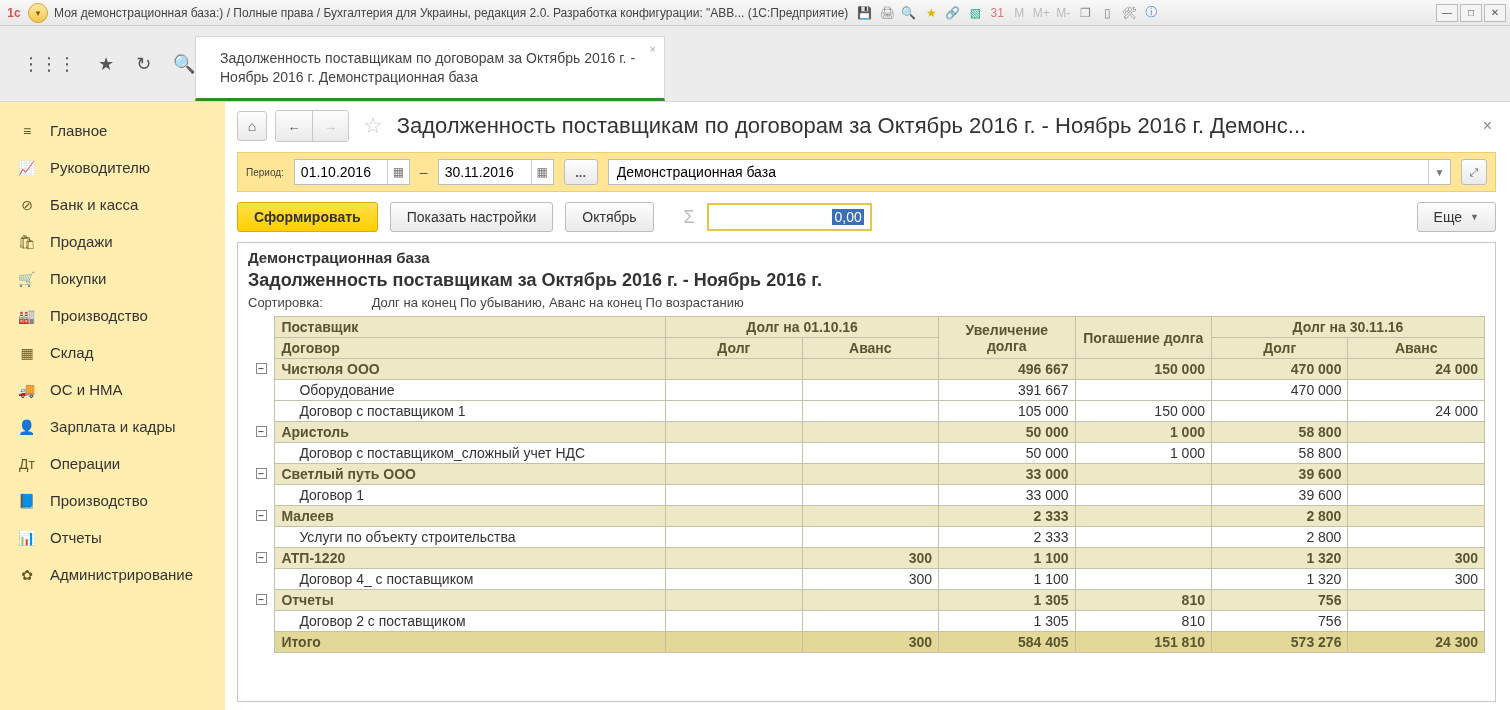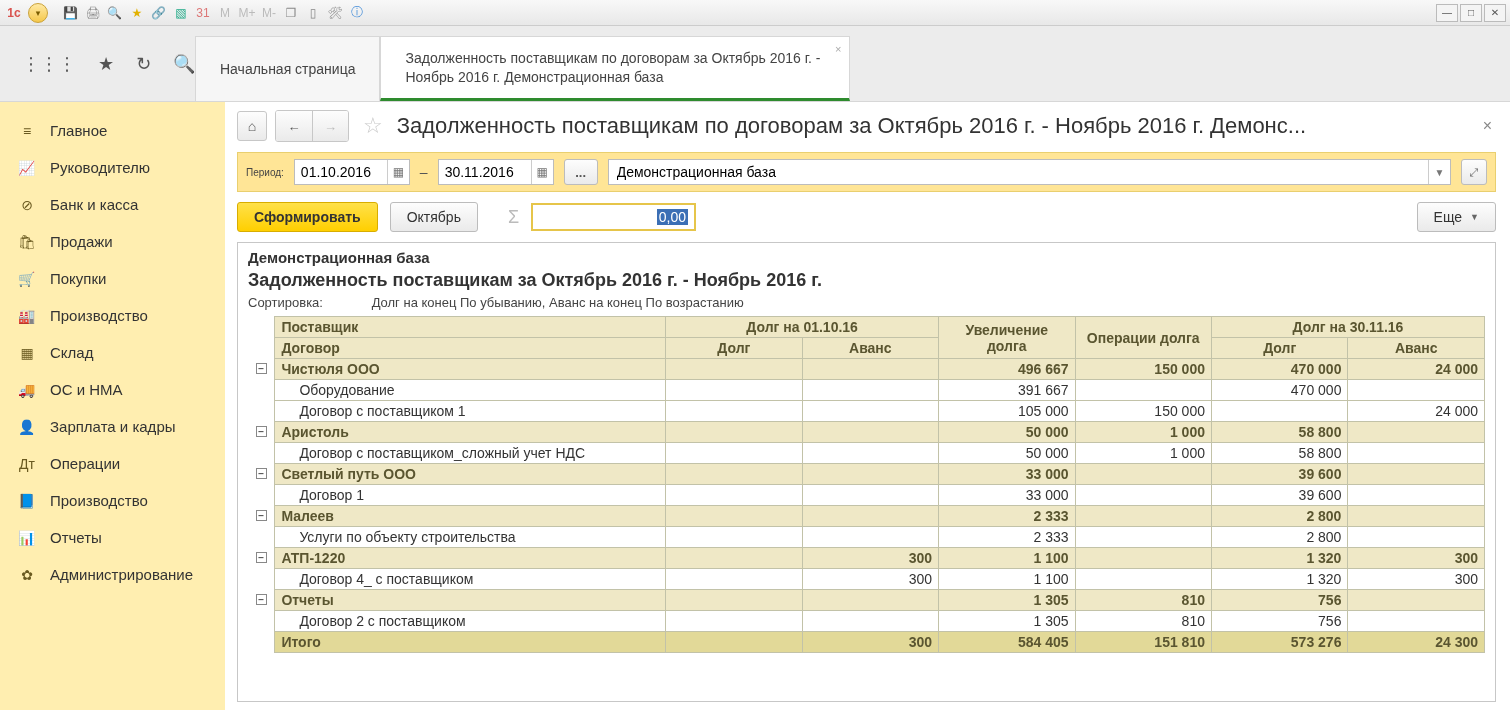--- a/index.html
+++ b/index.html
@@ -91,20 +91,21 @@
 .report-wrap::-webkit-scrollbar { width:16px; height:16px;}
 .report-wrap::-webkit-scrollbar-thumb { background:#c9c9c9; border:3px solid #f0f0f0; border-radius:8px;}
 .report-wrap::-webkit-scrollbar-track { background:#f0f0f0;}
 </style>
 </head>
 <body>
 
 <div class="titlebar">
   <span class="logo">1c</span>
   <span class="nav-circle">▾</span>
+  <span class="title-text">Моя демонстрационная база:) / Полные права / Бухгалтерия для Украины, редакция 2.0. Разработка конфигурации: "АВВ...  (1С:Предприятие)</span>
   <span class="tb-icons">
     <span class="tb-icon">💾</span>
     <span class="tb-icon">🖨</span>
     <span class="tb-icon">🔍</span>
     <span class="tb-icon" style="color:#e2b100">★</span>
     <span class="tb-icon">🔗</span>
     <span class="tb-icon" style="color:#2a8">▧</span>
     <span class="tb-icon" style="color:#d77">31</span>
     <span class="tb-icon" style="color:#bbb">M</span>
     <span class="tb-icon" style="color:#bbb">M+</span>
@@ -120,23 +121,20 @@
   <span class="win-btn">✕</span>
 </div>
 
 <div class="tabstrip">
   <div class="leftpad">
     <span class="ticon">⋮⋮⋮</span>
     <span class="ticon">★</span>
     <span class="ticon">↻</span>
     <span class="ticon">🔍</span>
   </div>
-  <div class="tab">
-    <div class="tab-text">Начальная страница</div>
-  </div>
   <div class="tab active" style="max-width:470px;">
     <div class="tab-text">Задолженность поставщикам по договорам за Октябрь 2016 г. - Ноябрь 2016 г. Демонстрационная база</div>
     <span class="close-x">×</span>
   </div>
 </div>
 
 <div class="main">
 
   <div class="sidebar" id="sidebar">
       <div class="item">
@@ -220,20 +218,23 @@
       <div class="org-input">
         <input value="Демонстрационная база" style="">
         <span class="dd">▼</span>
       </div>
       <div class="expand-btn">⤢</div>
     </div>
 
     <div class="actionbar">
       <div class="btn primary">
           <span>Сформировать</span>
+        </div>
+      <div class="btn">
+          <span>Показать настройки</span>
         </div>
       <div class="btn">
           <span>Октябрь</span>
         </div>
       <span class="sigma">Σ</span>
       <div class="sum-box">
           <span>0,00</span>
         </div>
       <div class="spacer"></div>
       <div class="btn">
@@ -261,21 +262,21 @@
               <col style="width:132px">
               <col style="width:132px">
               <col style="width:132px">
           </colgroup>
           <thead>
             <tr>
               <th class="tree-cell" rowspan="2"></th>
               <th style="text-align:left">Поставщик</th>
               <th colspan="2">Долг на 01.10.16</th>
               <th rowspan="2">Увеличение долга</th>
-              <th rowspan="2">Операции долга</th>
+              <th rowspan="2">Погашение долга</th>
               <th colspan="2">Долг на 30.11.16</th>
             </tr>
             <tr>
               <th style="text-align:left">Договор</th>
               <th>Долг</th>
               <th>Аванс</th>
               <th>Долг</th>
               <th>Аванс</th>
             </tr>
           </thead>

